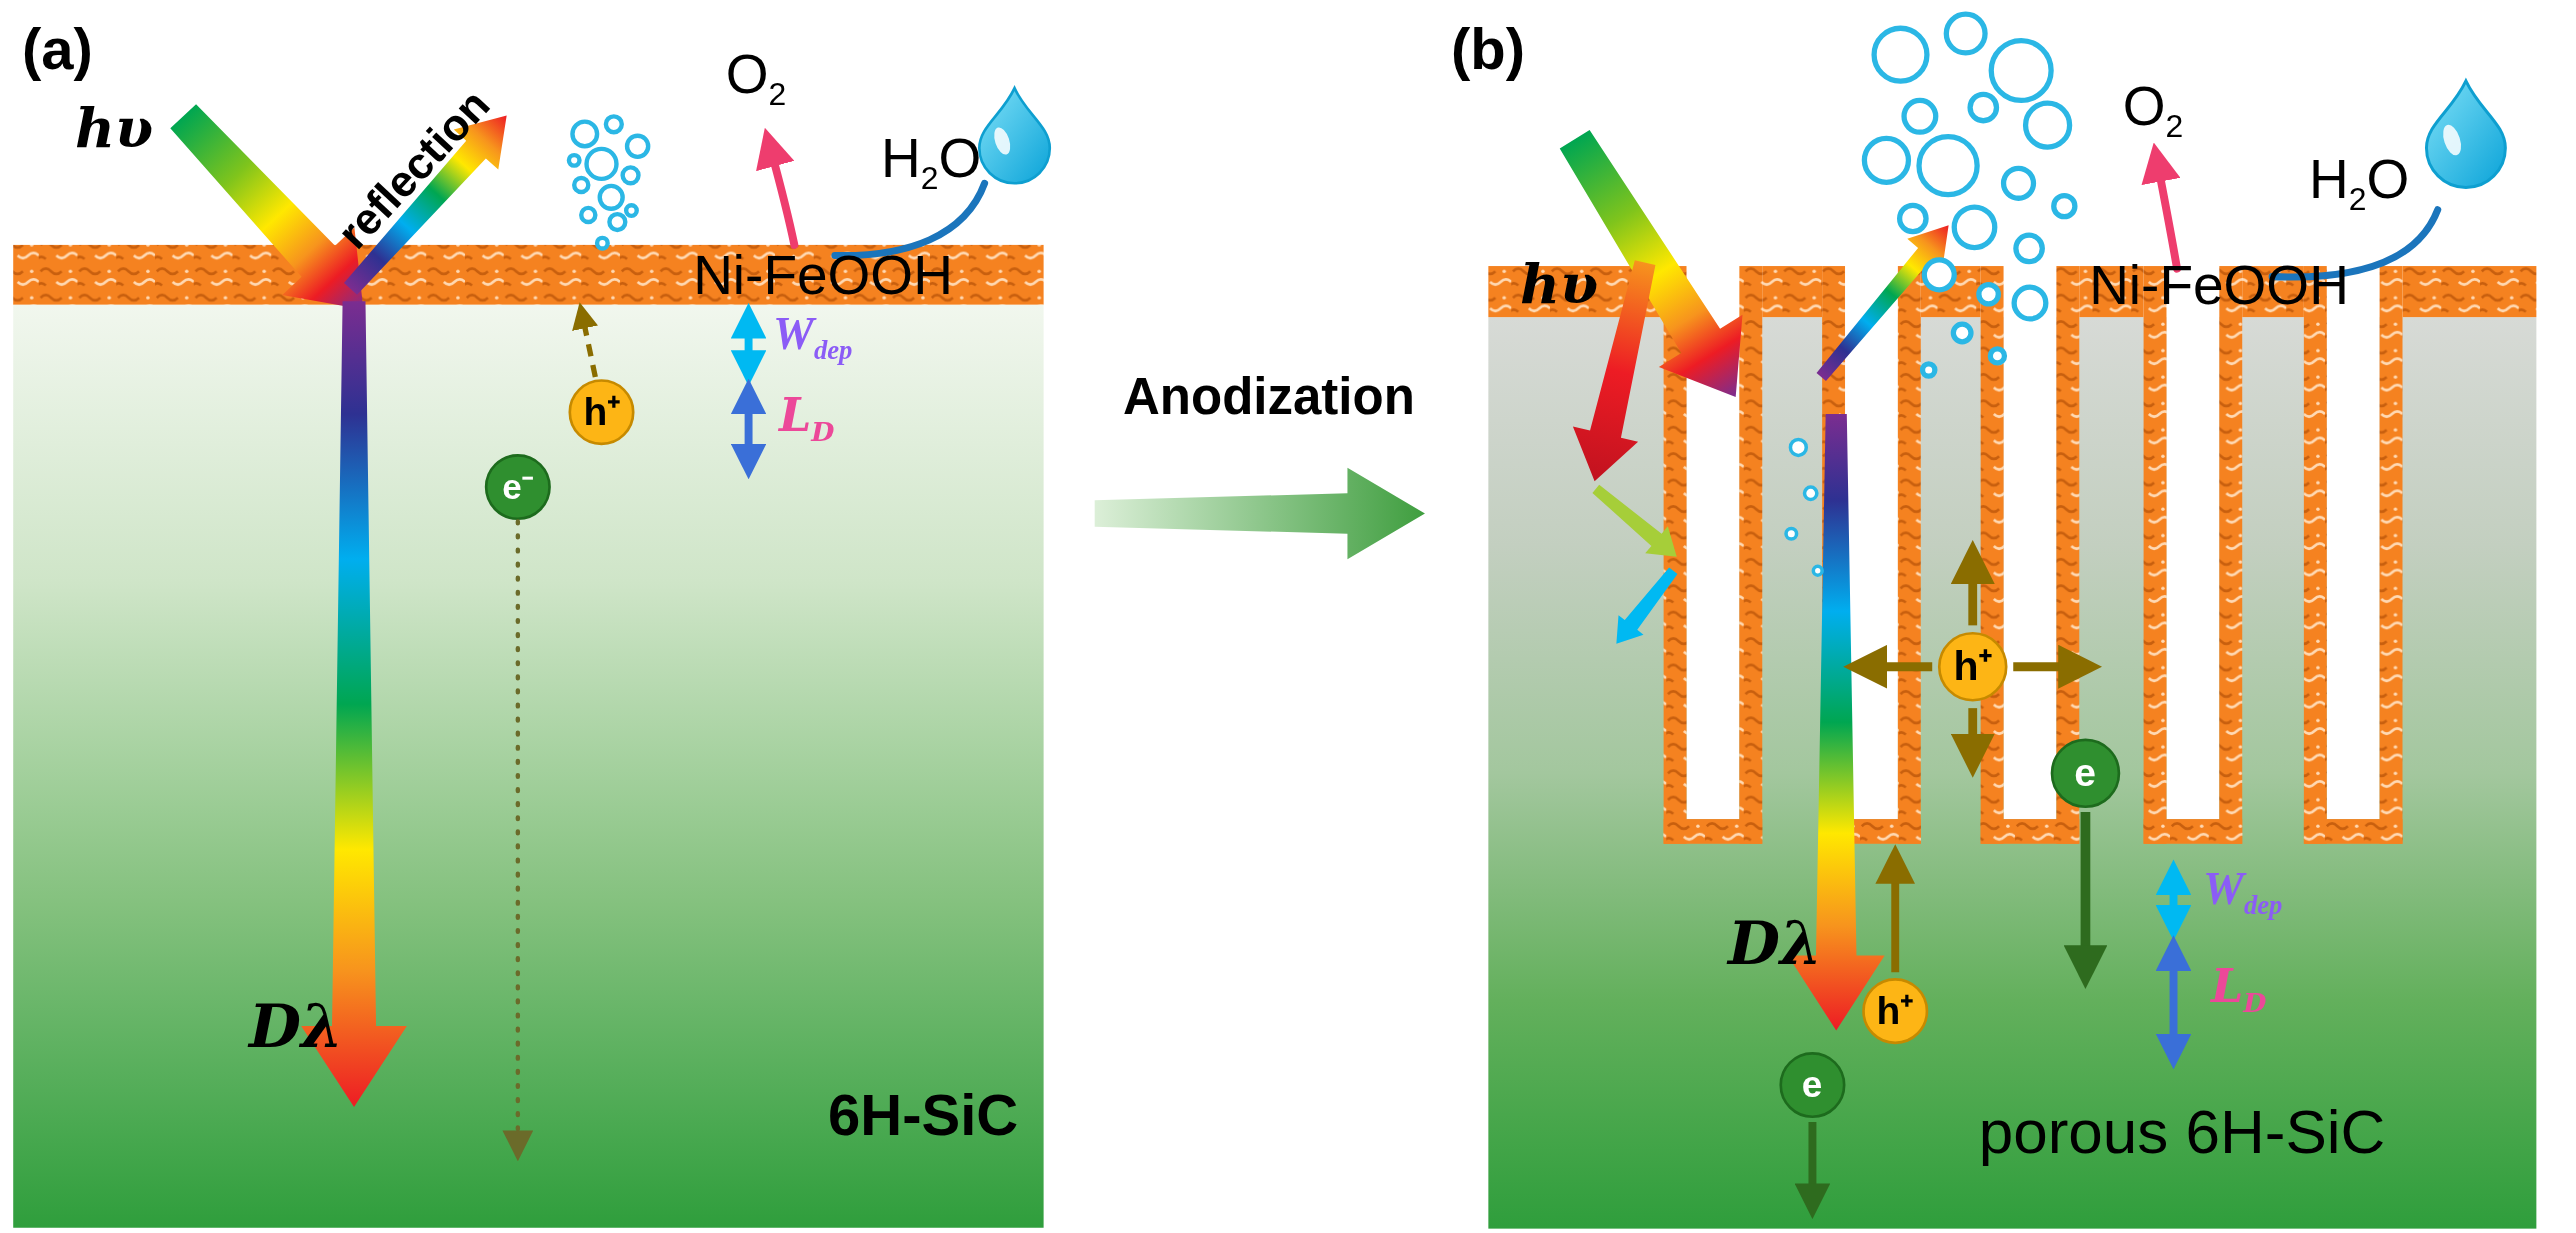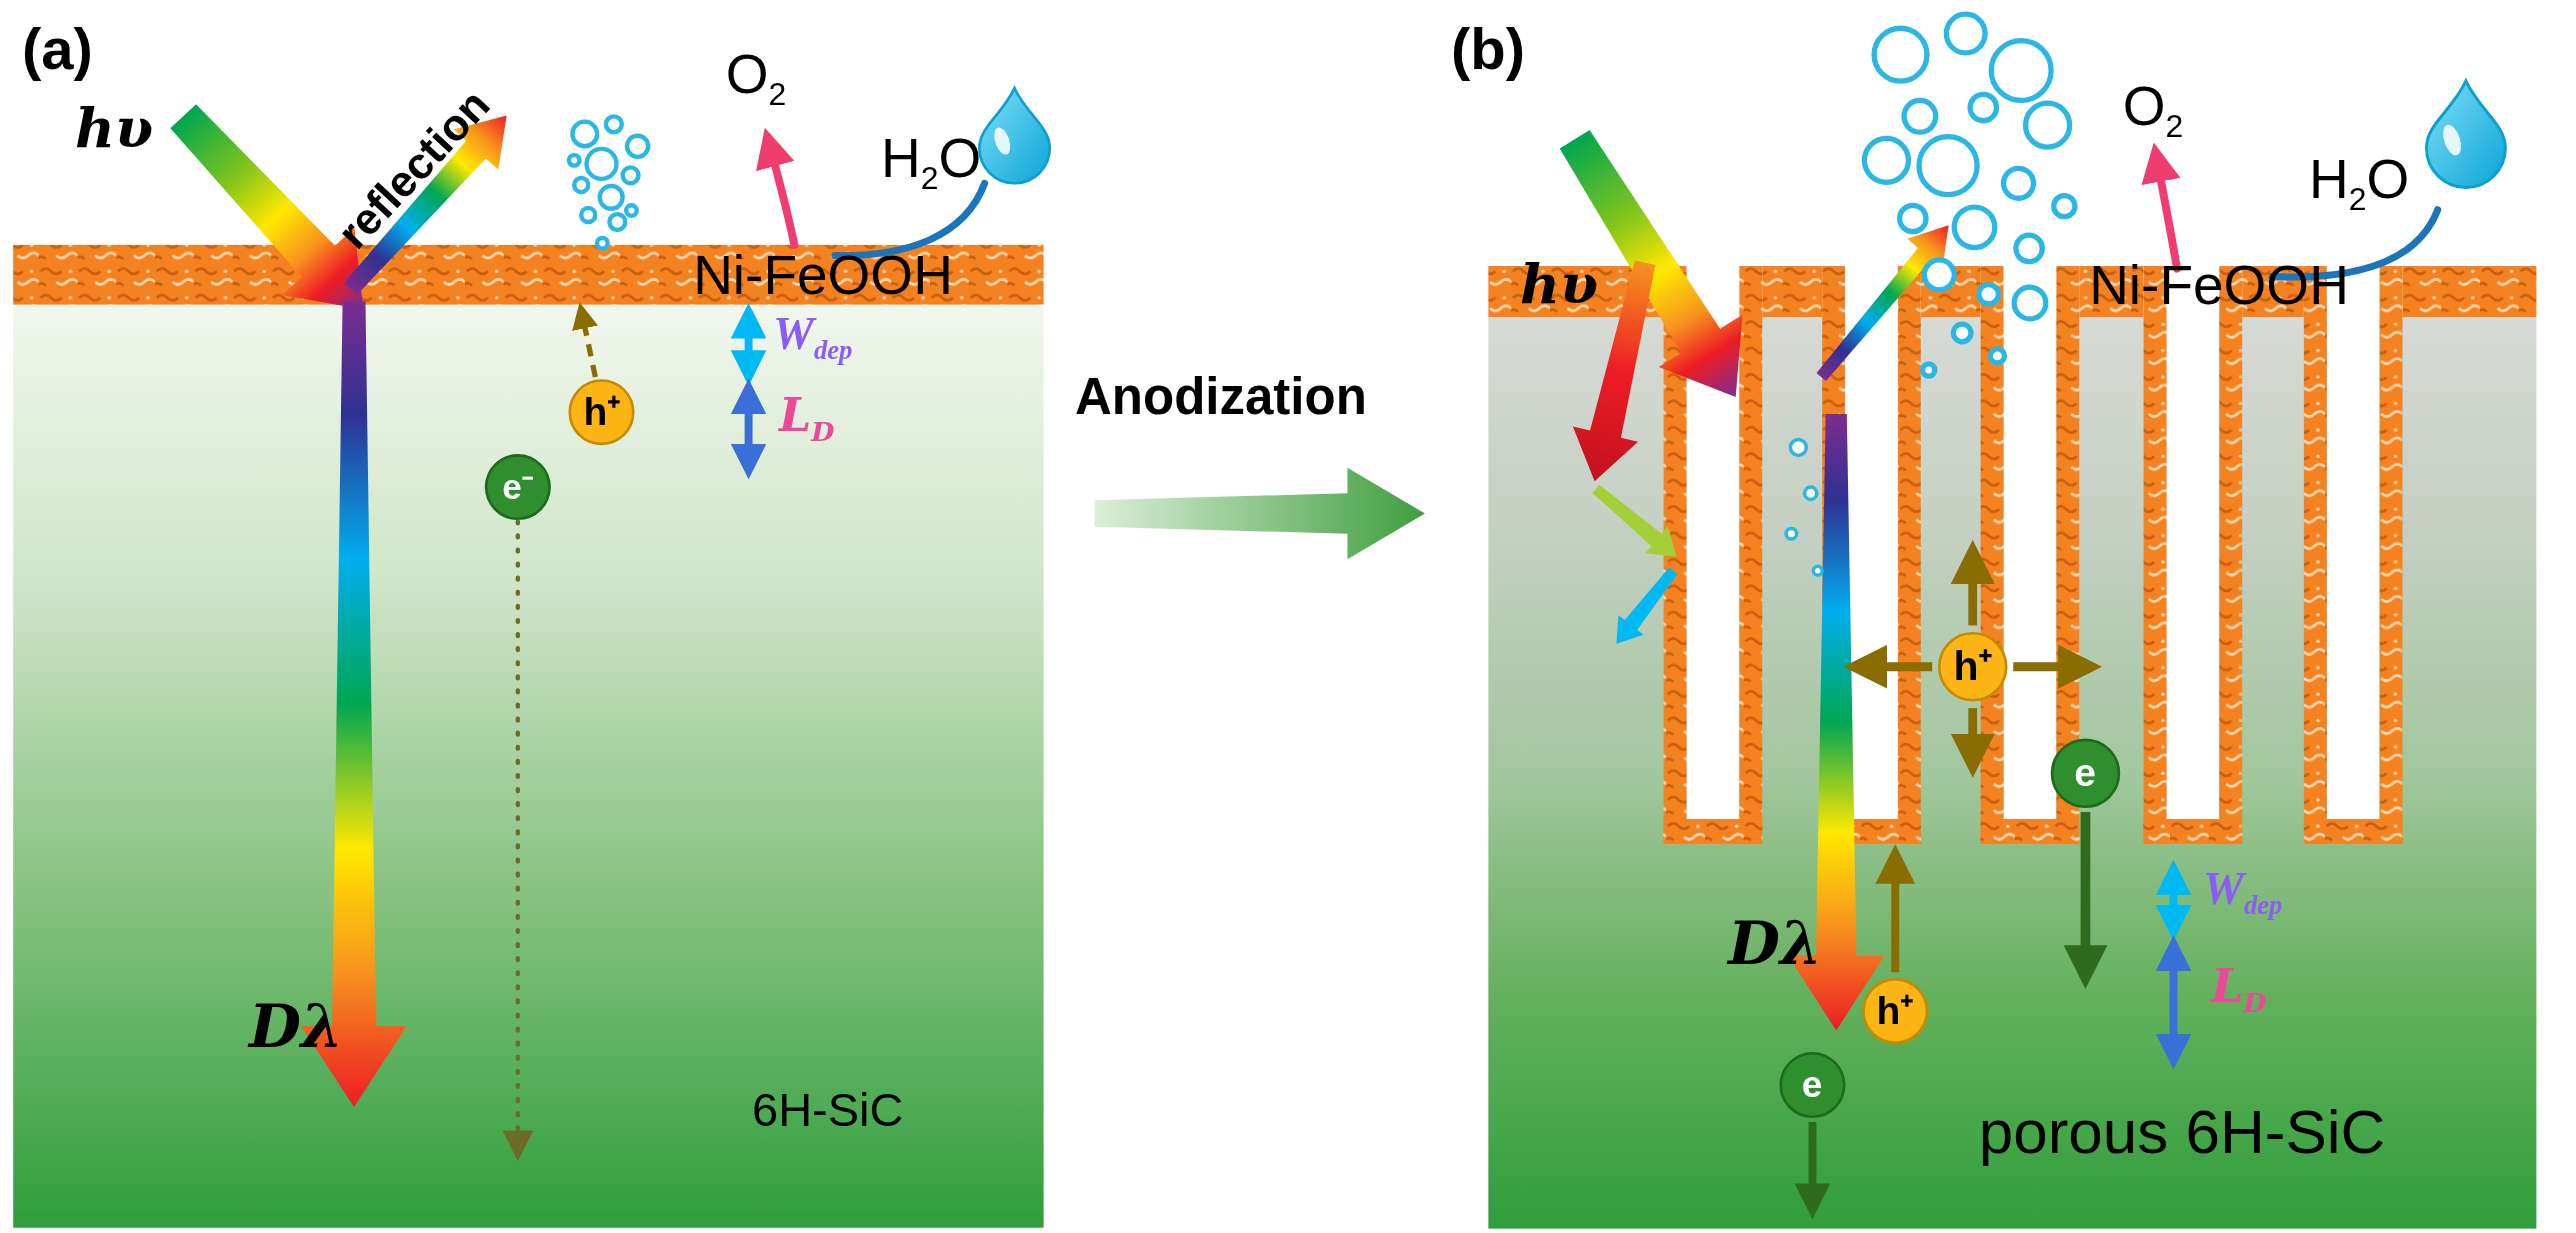--- a/index.html
+++ b/index.html
@@ -284,23 +284,23 @@
 <div class="lbl math" style="left:75px; top:99px; font-size:55px;">hυ</div>
 <div class="lbl" style="left:363px; top:211px; font-size:44px; font-weight:600; transform:rotate(-47deg); transform-origin:0 100%;">reflection</div>
 <div class="lbl center" style="left:823px; top:247px; font-size:55px;">Ni-FeOOH</div>
 <div class="lbl center" style="left:756px; top:46px; font-size:55px;"><span>O</span><sub>2</sub></div>
 <div class="lbl" style="left:881px; top:130px; font-size:55px;"><span>H</span><sub>2</sub><span>O</span></div>
 <div class="lbl math cyan" style="left:773px; top:310px; font-size:46px;"><span>W</span><sub>dep</sub></div>
 <div class="lbl math blue" style="left:779px; top:391px; font-size:46px;"><span>L</span><sub>D</sub></div>
 <div class="lbl circle-lbl" style="left:602px; top:412px; font-size:39px;">h⁺</div>
 <div class="lbl circle-lbl white" style="left:518px; top:487px; font-size:35px;">e⁻</div>
 <div class="lbl math" style="left:249px; top:995px; font-size:60px;">Dλ</div>
-<div class="lbl" style="left:752px; top:1085px; font-size:47px;">6H-SiC</div>
-
-<div class="lbl" style="left:1075px; top:370px; font-size:51px; font-weight:bold;">Anodization</div>
+<div class="lbl" style="left:828px; top:1085px; font-size:58px;font-weight:bold;">6H-SiC</div>
+
+<div class="lbl" style="left:1123px; top:370px; font-size:51px; font-weight:bold;">Anodization</div>
 
 <div class="lbl panel-letter" style="left:1451px; top:19.4px;">(b)</div>
 <div class="lbl math" style="left:1520px; top:255px; font-size:55px;">hυ</div>
 <div class="lbl center" style="left:2219px; top:257px; font-size:55px;">Ni-FeOOH</div>
 <div class="lbl center" style="left:2153px; top:78px; font-size:55px;"><span>O</span><sub>2</sub></div>
 <div class="lbl" style="left:2309px; top:151px; font-size:55px;"><span>H</span><sub>2</sub><span>O</span></div>
 <div class="lbl math cyan" style="left:2203px; top:865px; font-size:46px;"><span>W</span><sub>dep</sub></div>
 <div class="lbl math blue" style="left:2211px; top:962px; font-size:46px;"><span>L</span><sub>D</sub></div>
 <div class="lbl circle-lbl" style="left:1973px; top:667px; font-size:41px;">h⁺</div>
 <div class="lbl circle-lbl white" style="left:2085px; top:773px; font-size:39px;">e</div>

